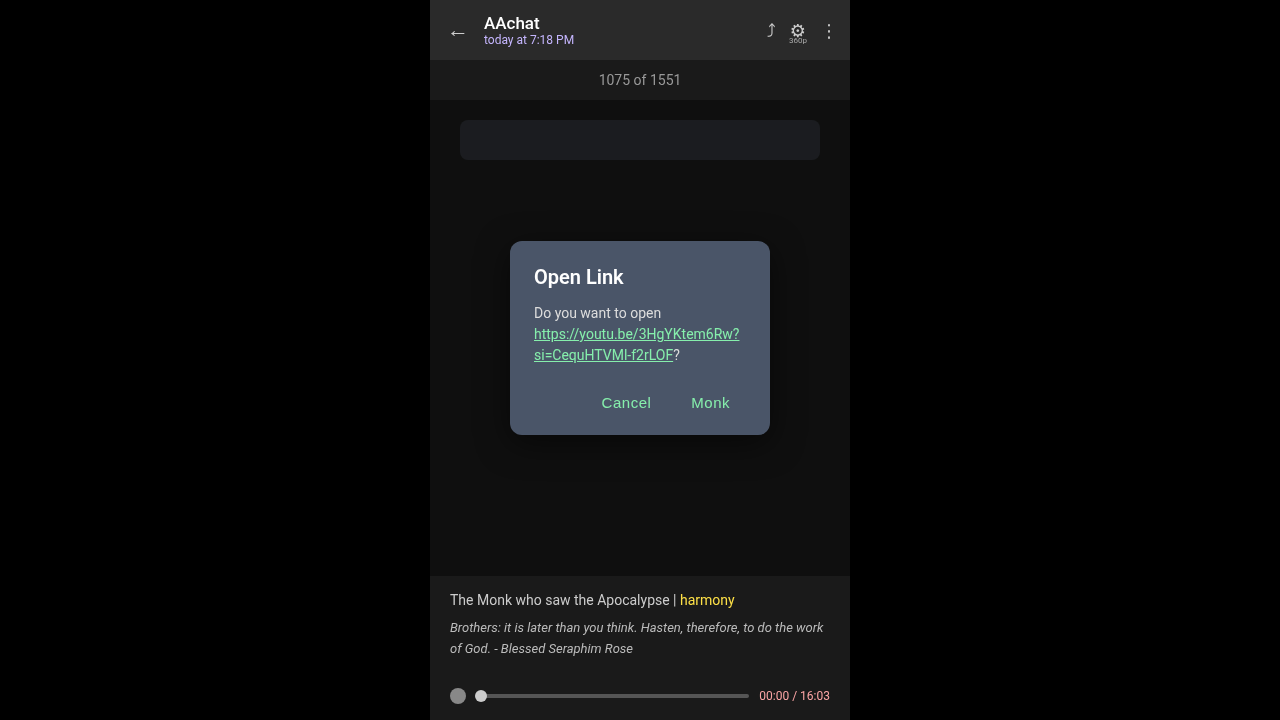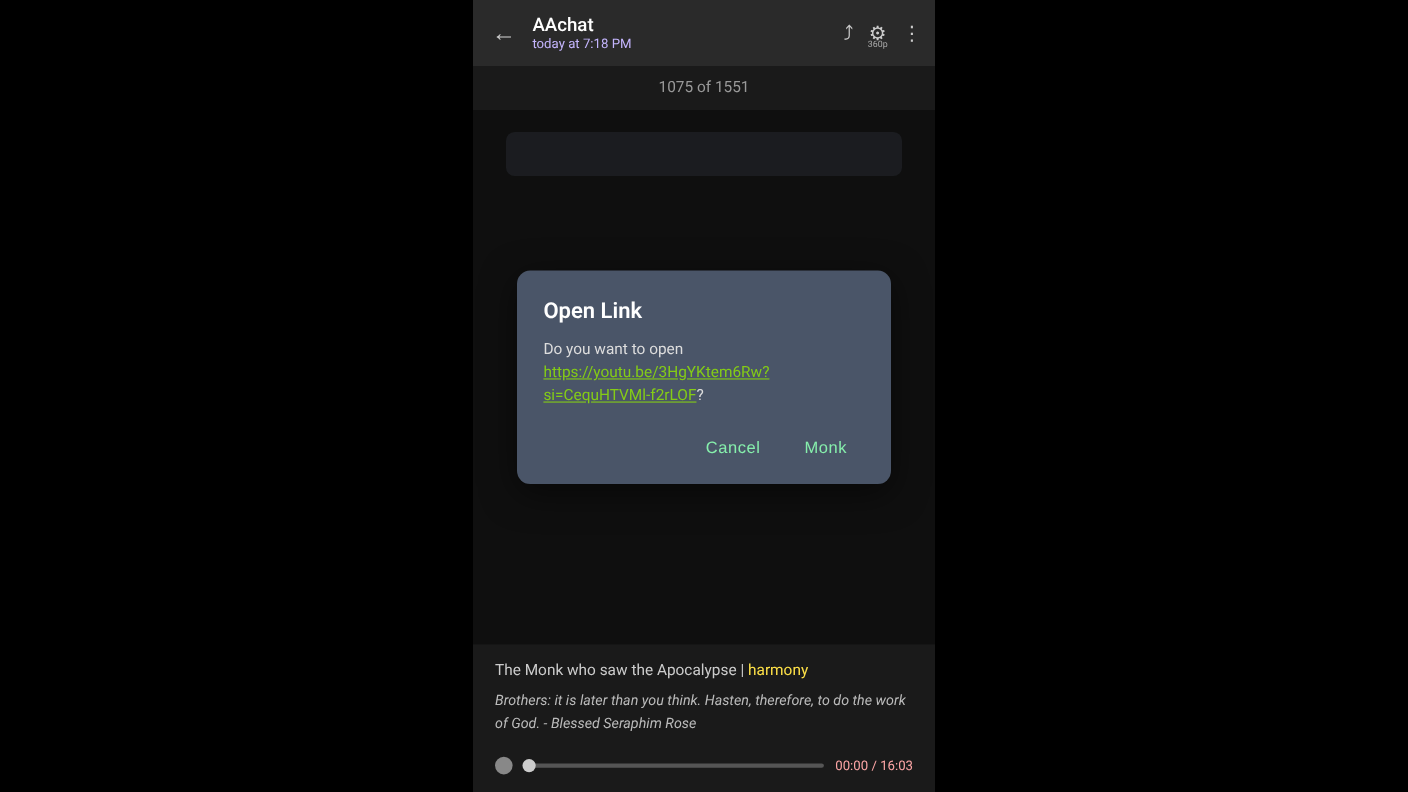--- a/index.html
+++ b/index.html
@@ -123,40 +123,40 @@
       background: rgba(0,0,0,0.4);
       display: flex;
       align-items: center;
       justify-content: center;
     }
 
     .dialog {
       background: #4a5568;
       border-radius: 12px;
       padding: 24px 24px 16px 24px;
-      width: 340px;
+      width: 260px;
       box-shadow: 0 8px 32px rgba(0,0,0,0.5);
     }
 
     .dialog-title {
       color: #fff;
       font-size: 20px;
       font-weight: 600;
       margin-bottom: 14px;
     }
 
     .dialog-body {
       color: #ddd;
       font-size: 14px;
       line-height: 1.5;
       margin-bottom: 20px;
     }
 
     .dialog-link {
-      color: #84cc16;
+      color: #86efac;
       text-decoration: underline;
     }
 
     .dialog-actions {
       display: flex;
       justify-content: flex-end;
       gap: 8px;
     }
 
     .dialog-btn {
@@ -186,21 +186,21 @@
 
     .video-title-link {
       color: #fde047;
     }
 
     .video-description {
       color: #bbb;
       font-size: 13px;
       font-style: italic;
       line-height: 1.6;
-      margin-bottom: 14px;
+      margin-bottom: 24px;
     }
 
     
     .audio-player {
       display: flex;
       align-items: center;
       gap: 10px;
       padding: 4px 0;
     }
 

